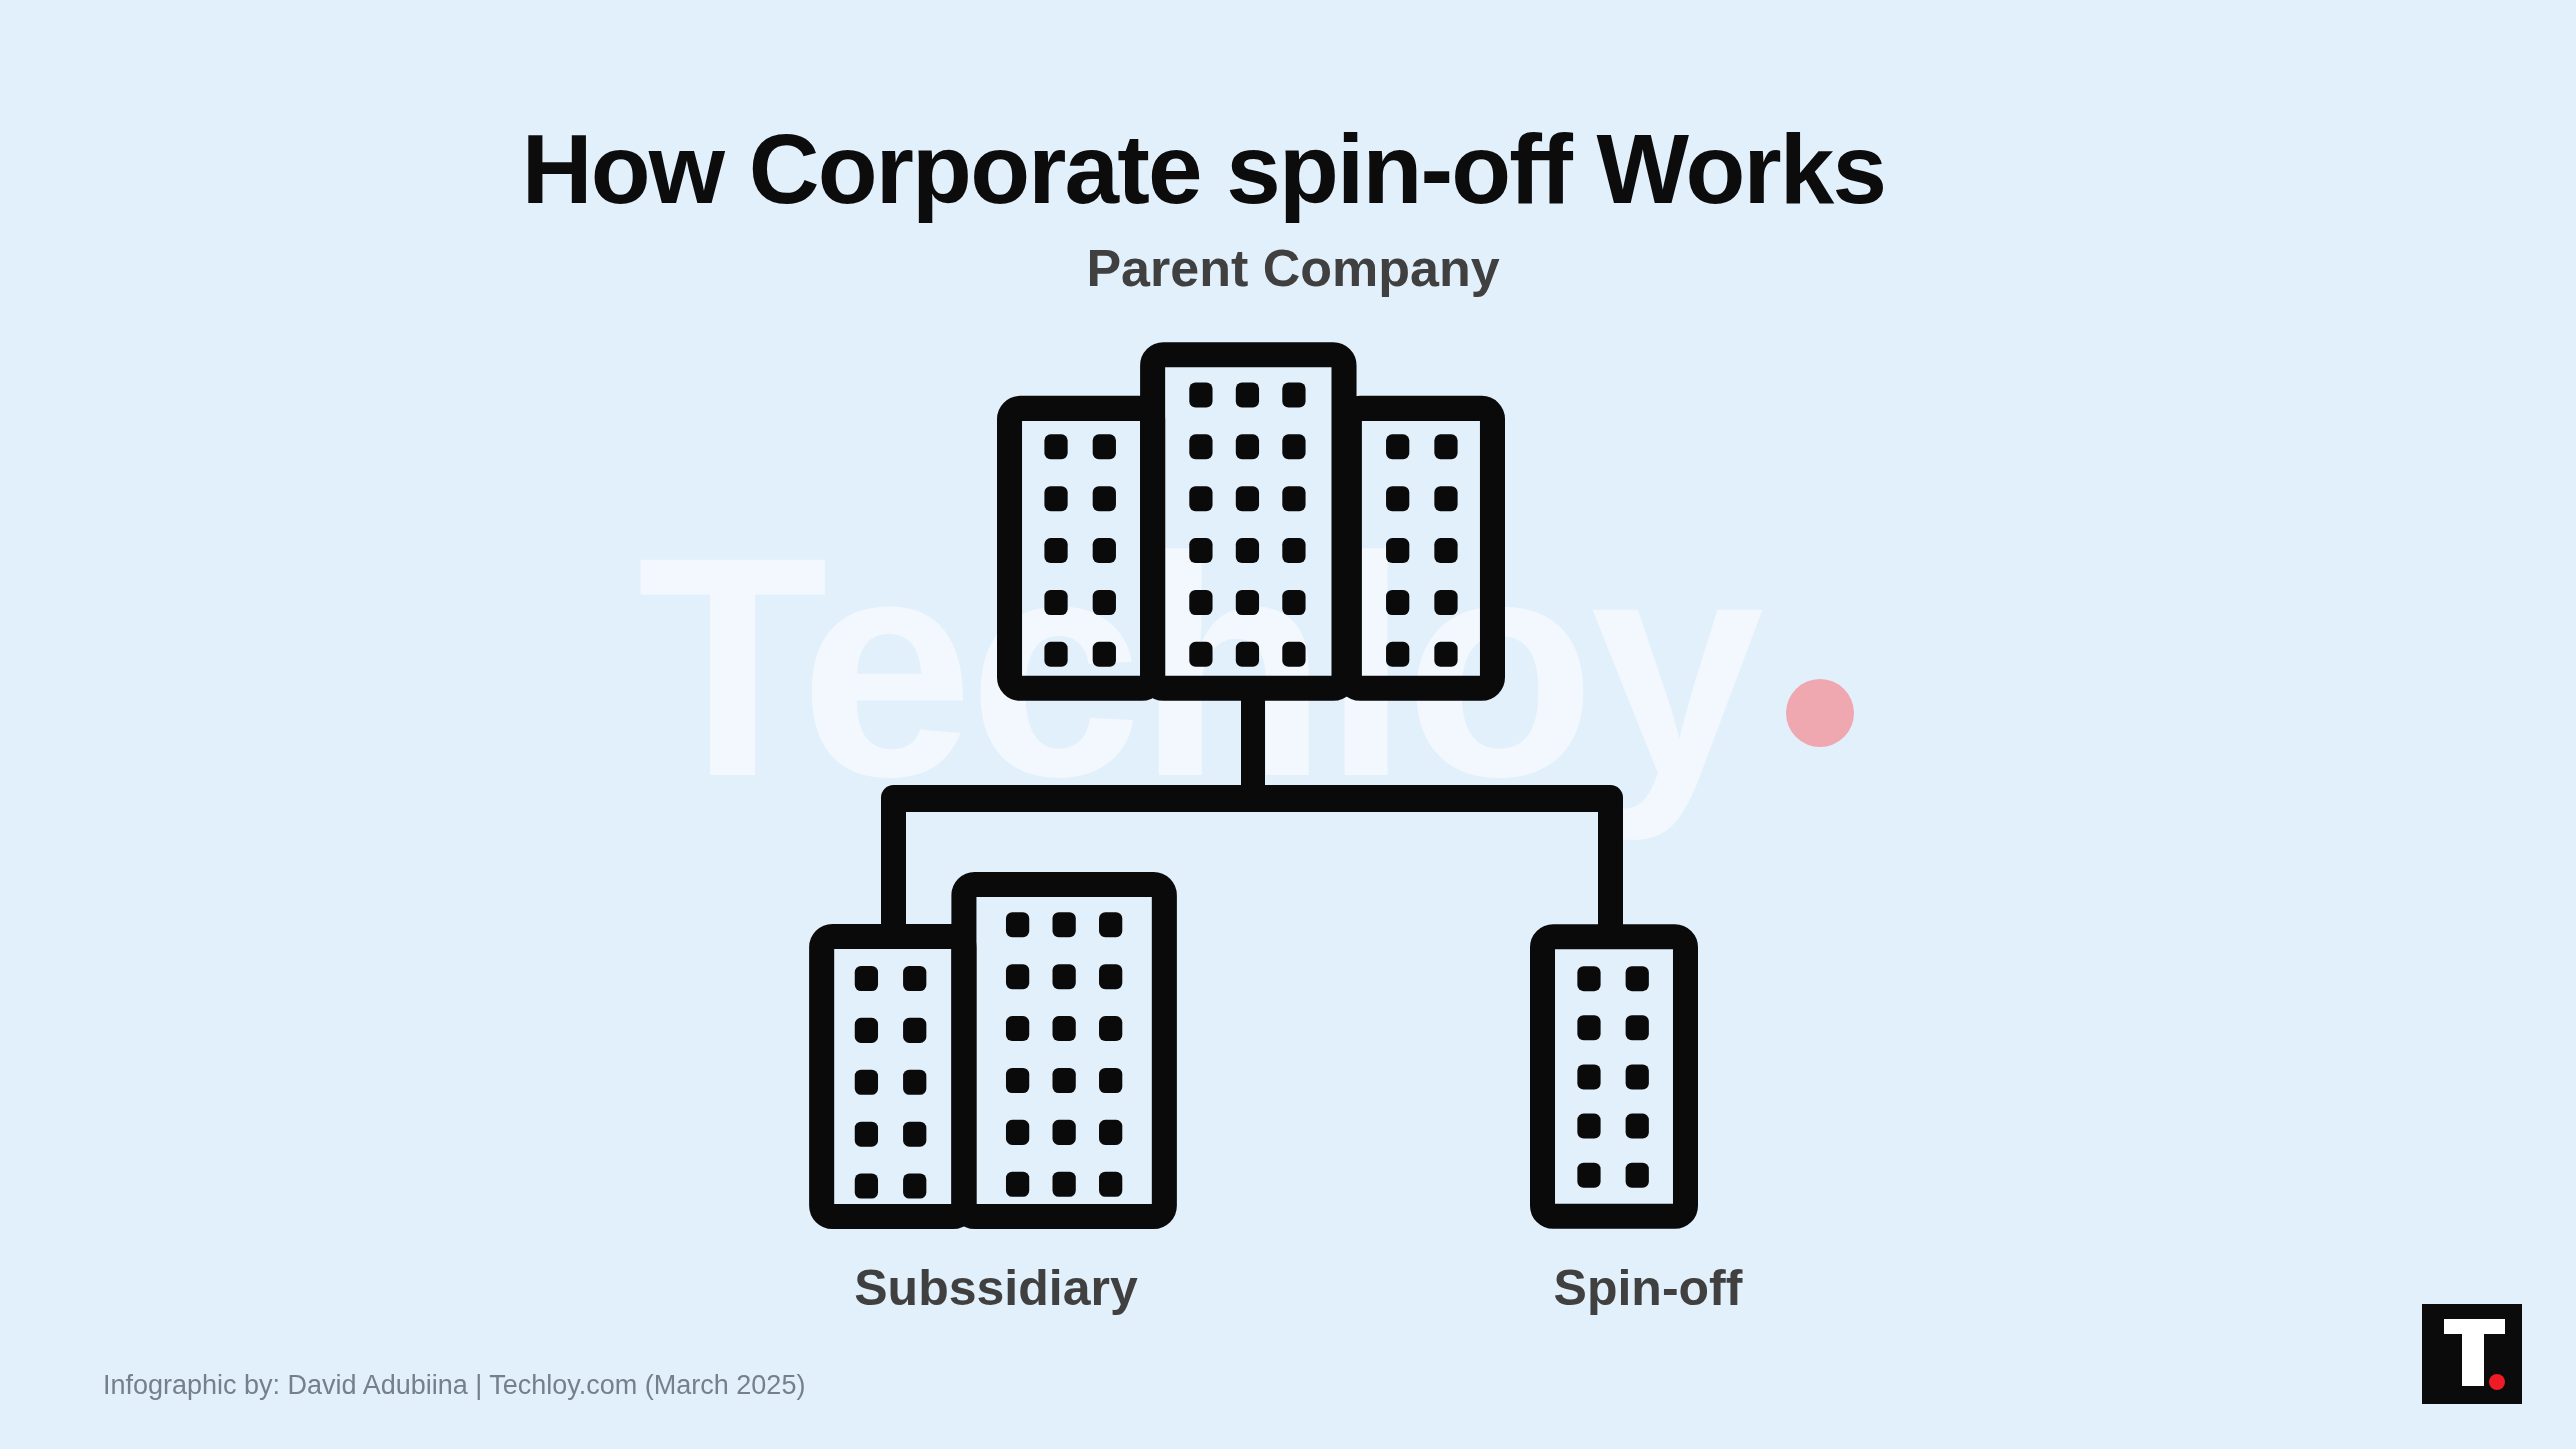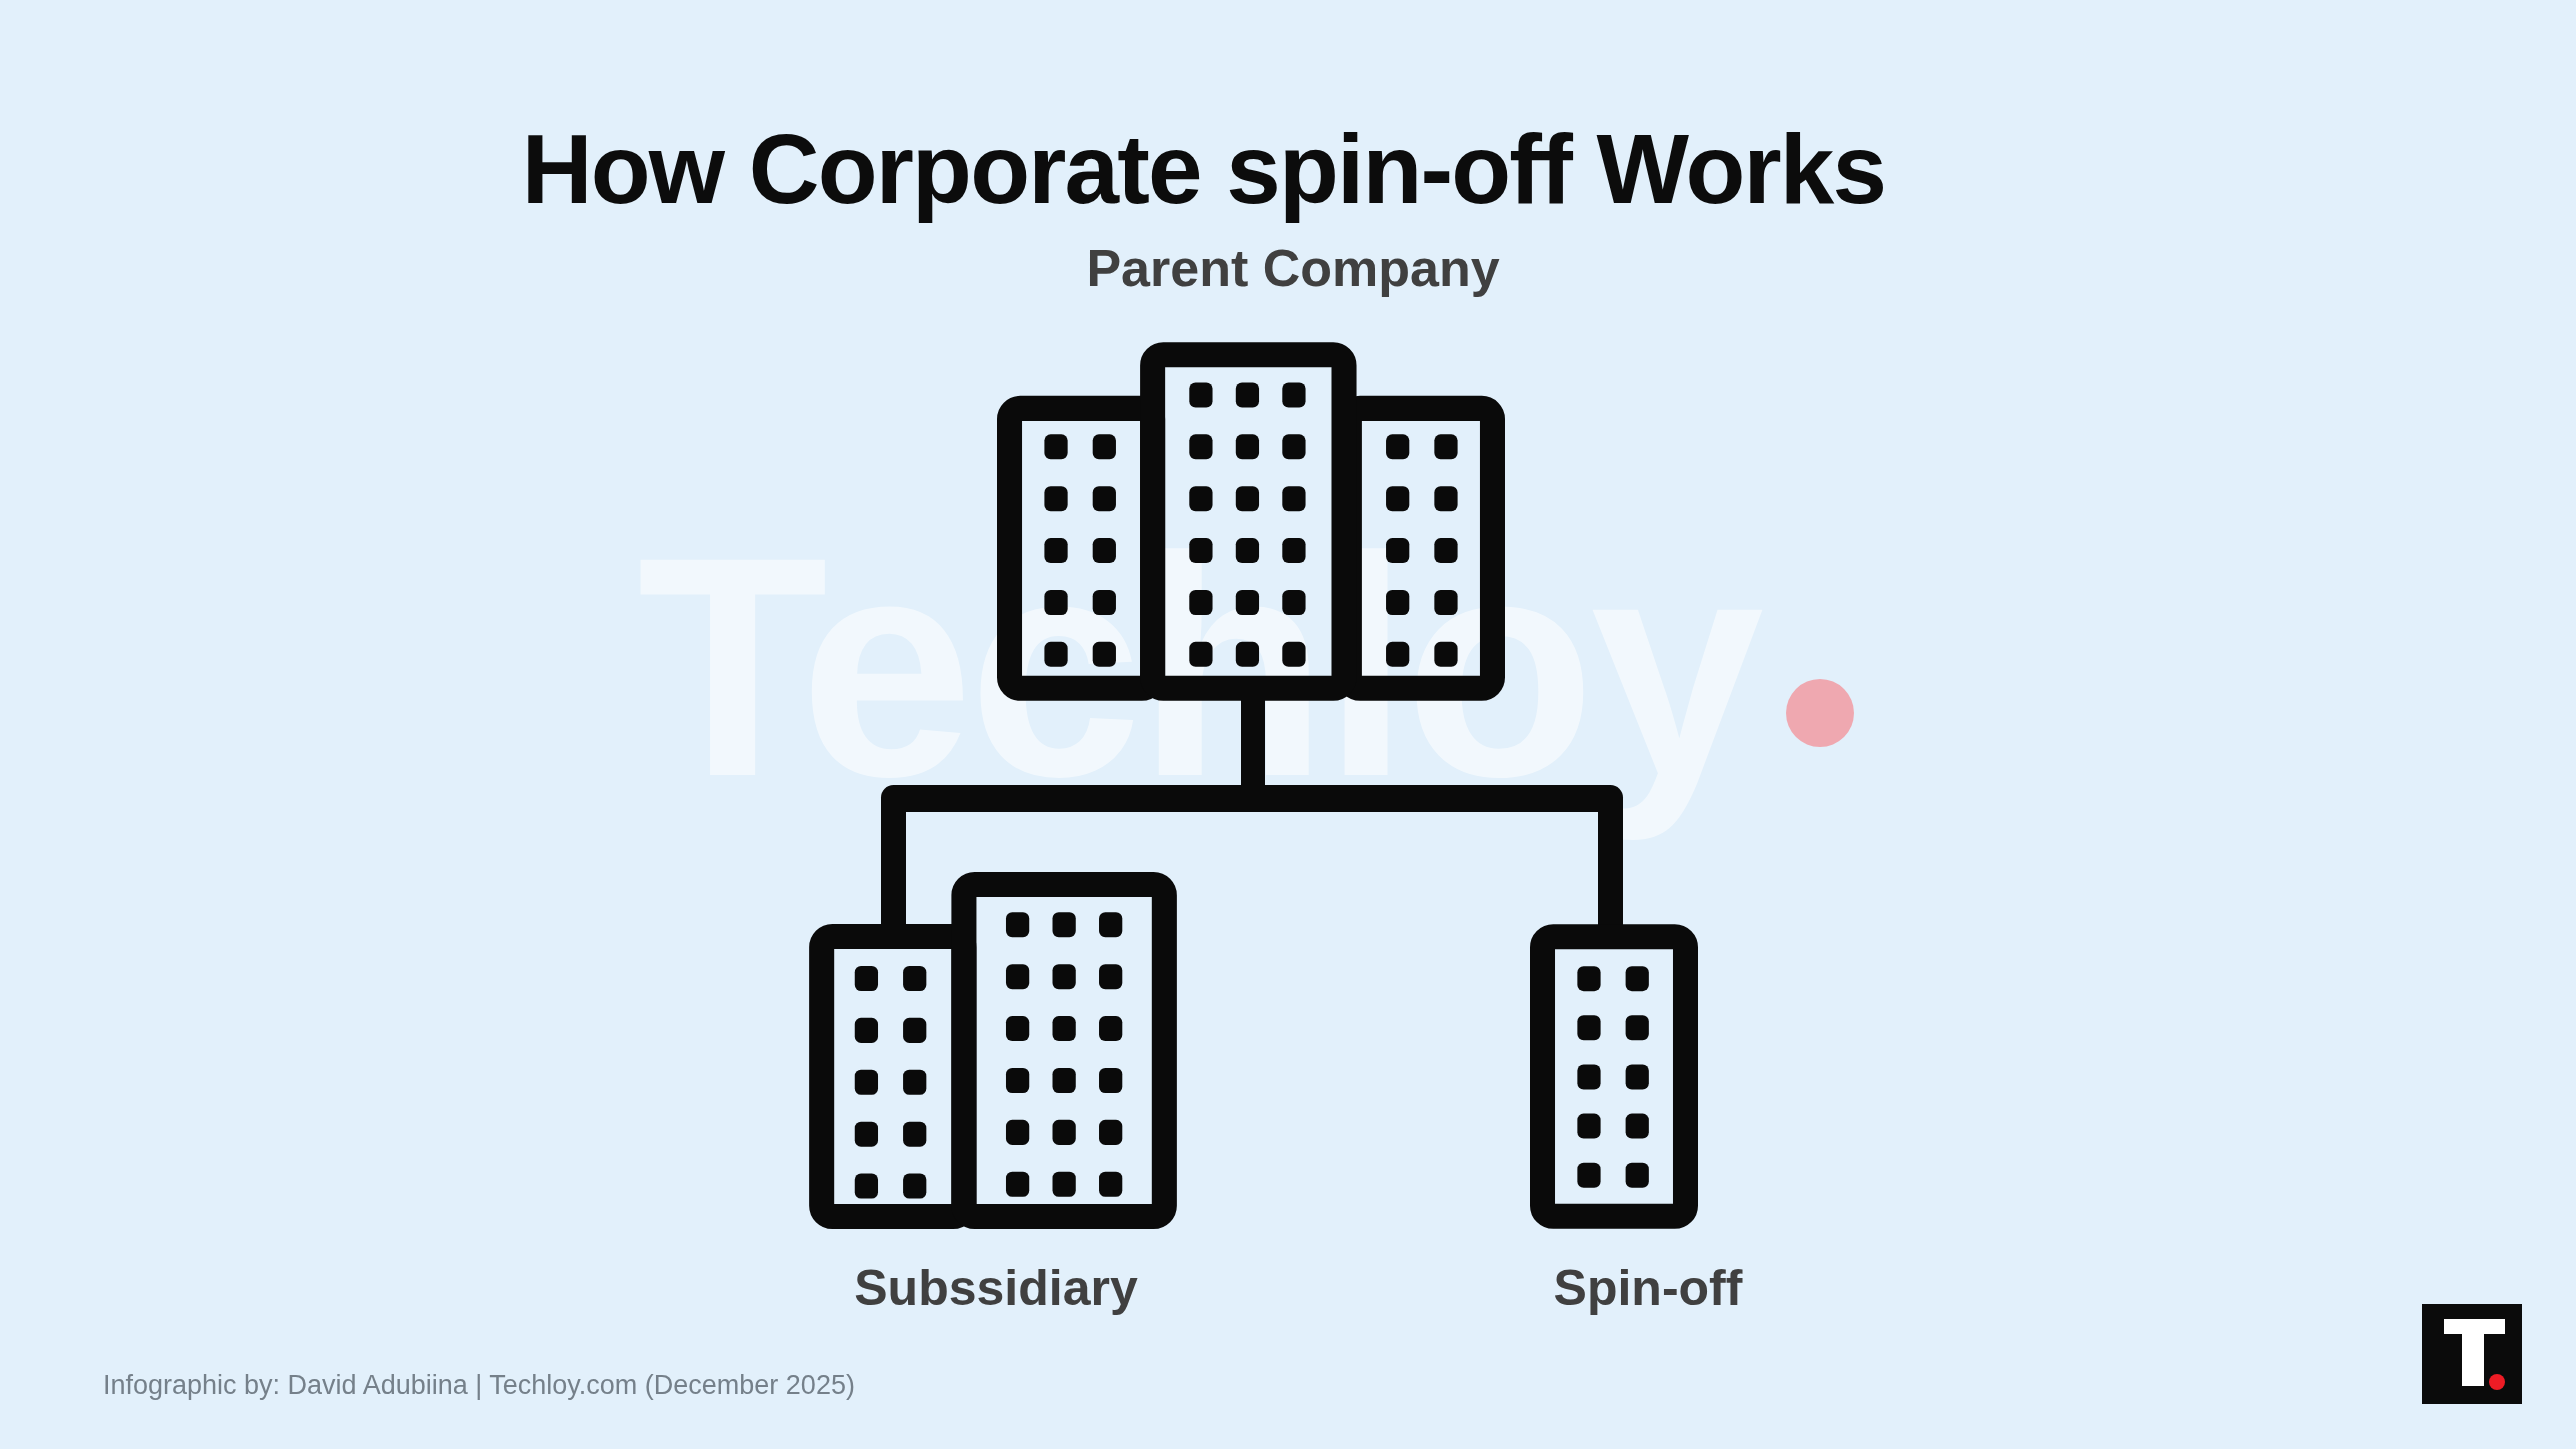--- a/index.html
+++ b/index.html
@@ -183,21 +183,21 @@
       <rect x="53" y="157" width="26" height="28" rx="7"></rect>
         <rect x="107" y="157" width="26" height="28" rx="7"></rect>
       <rect x="53" y="212" width="26" height="28" rx="7"></rect>
         <rect x="107" y="212" width="26" height="28" rx="7"></rect>
       <rect x="53" y="267" width="26" height="28" rx="7"></rect>
         <rect x="107" y="267" width="26" height="28" rx="7"></rect>
     </g>
   </svg>
   <div class="abs node-label label-spin">Spin-off</div>
 
-  <div class="abs attribution">Infographic by: David Adubiina | Techloy.com (December 2025)</div>
+  <div class="abs attribution">Infographic by: David Adubiina | Techloy.com (March 2025)</div>
 
   <div class="abs logo" style="background: rgb(11, 11, 11);">
     <div class="logo-t-bar"></div>
     <div class="logo-t-stem"></div>
     <div class="logo-dot" style="background: rgb(238, 28, 37);"></div>
   </div>
 
 </div>
 
 

